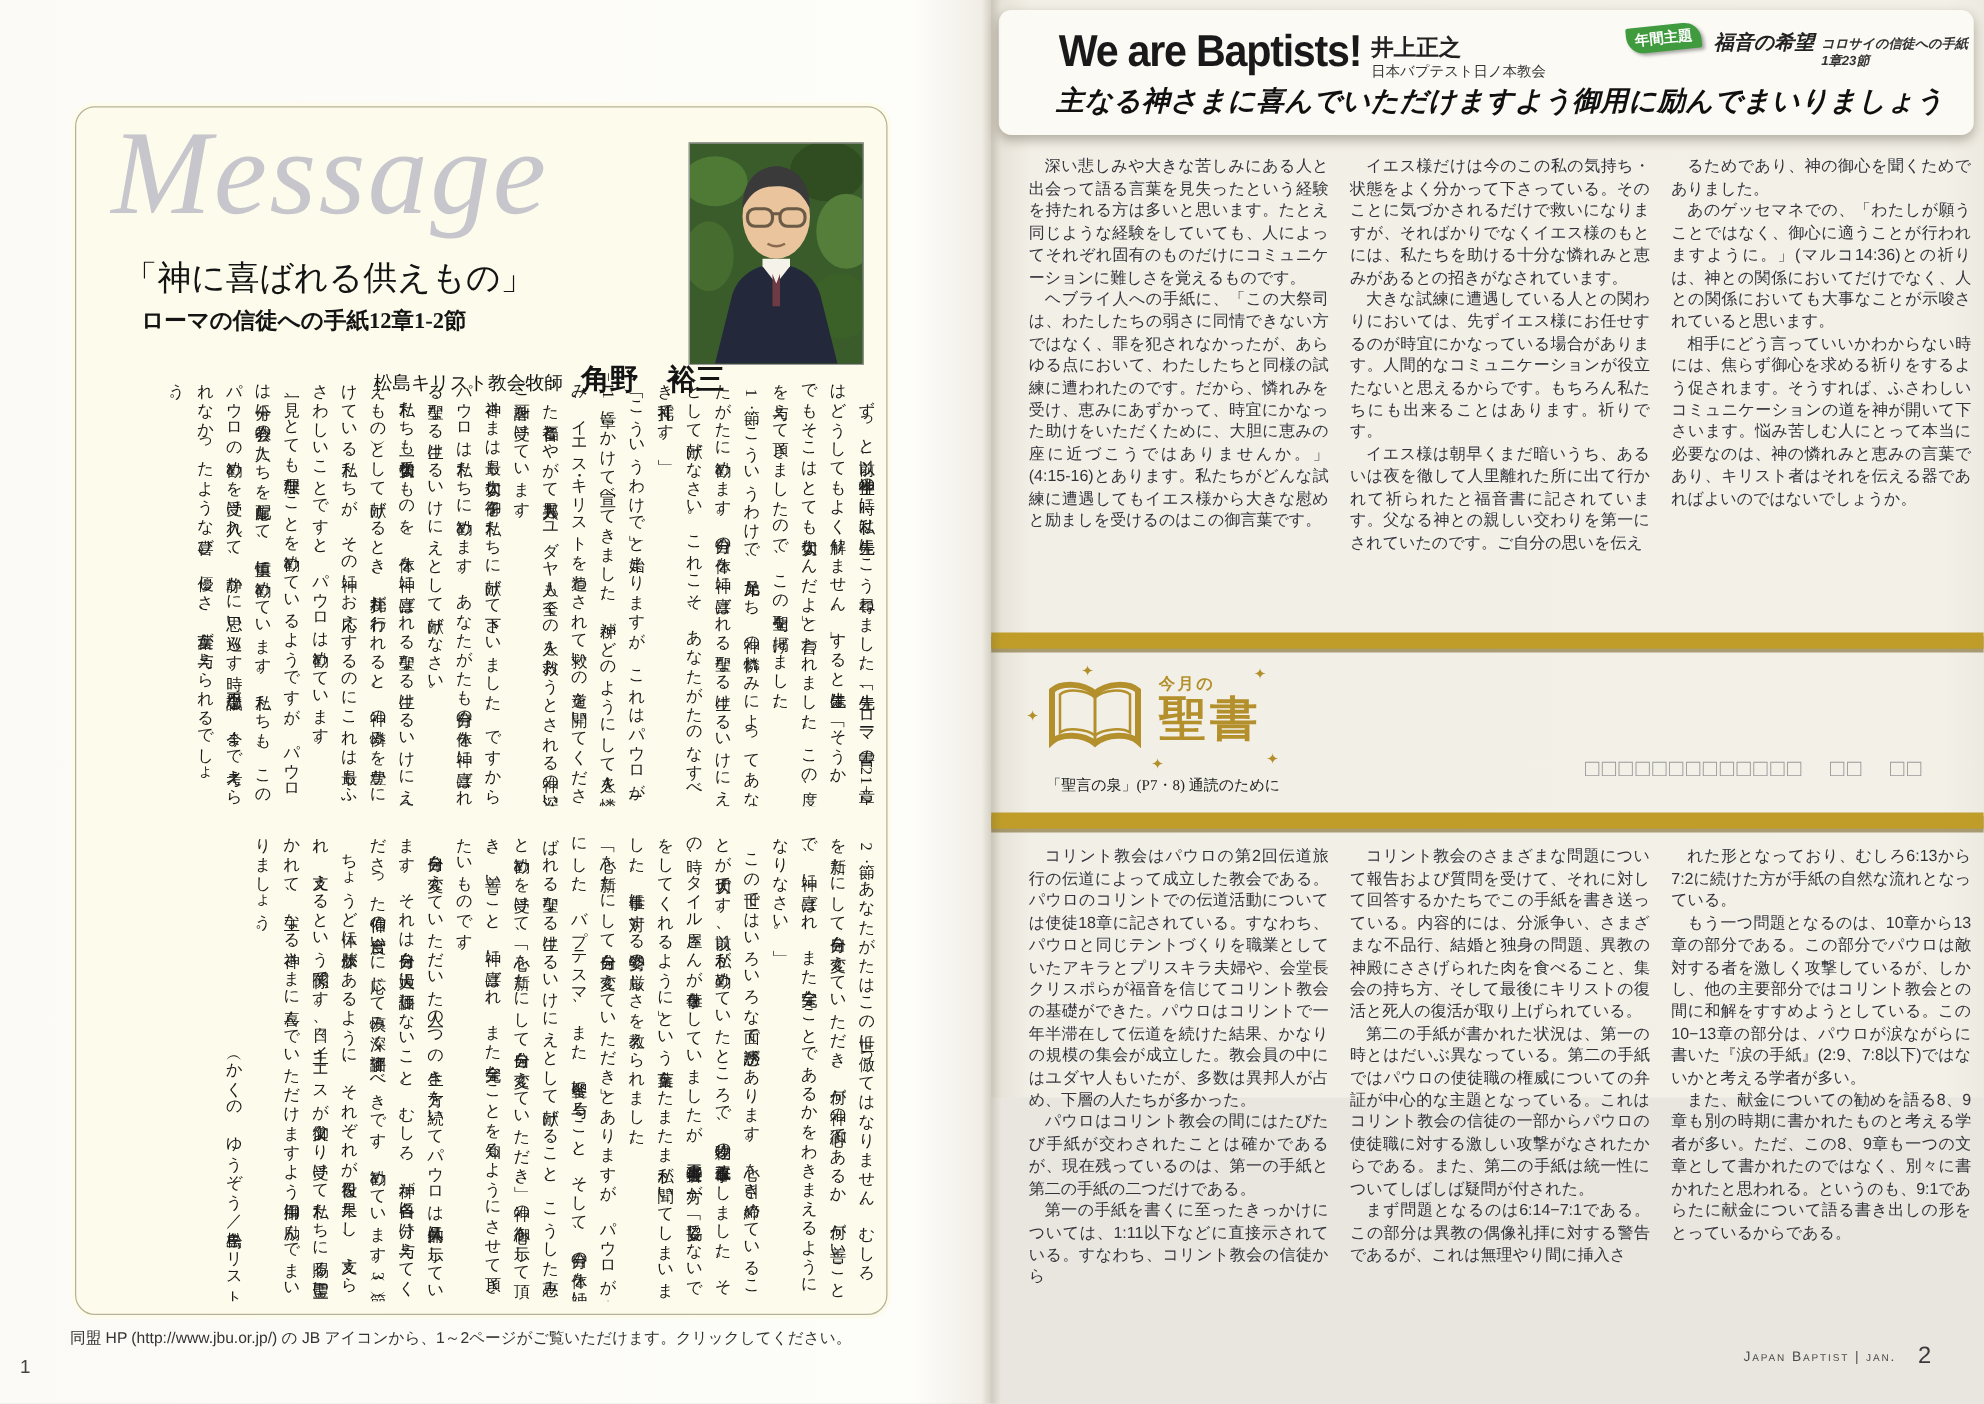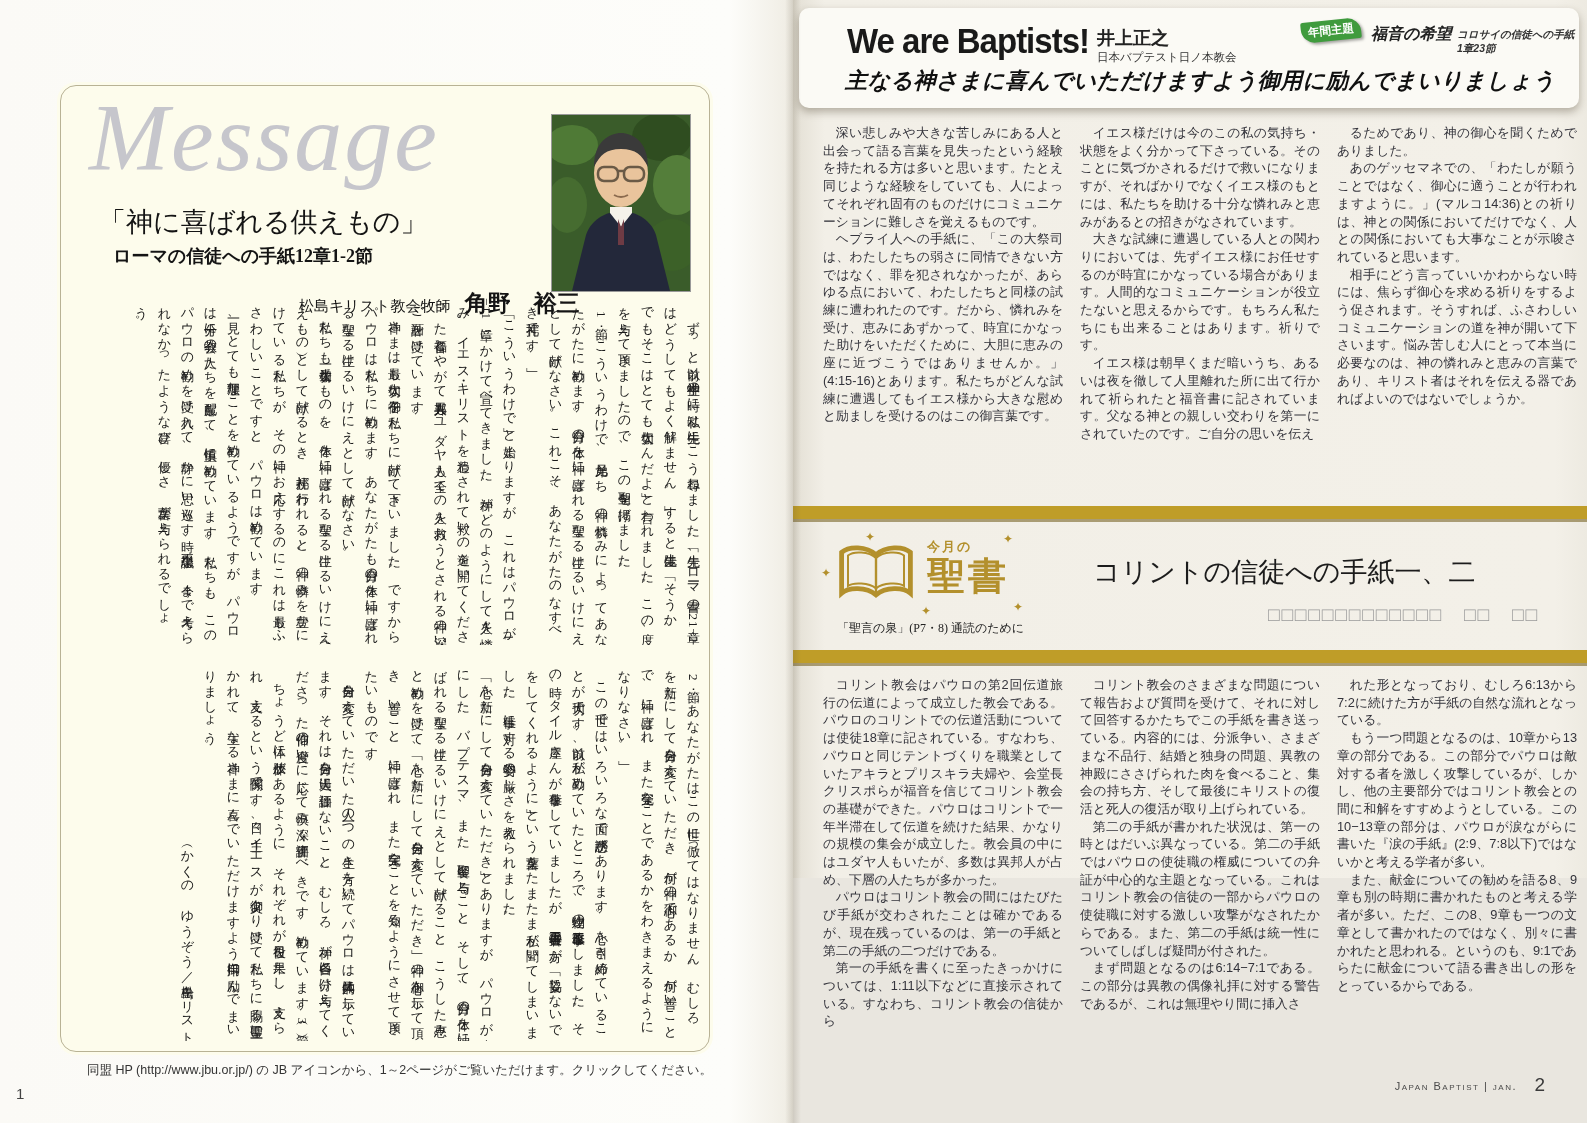--- a/index.html
+++ b/index.html
@@ -49,21 +49,21 @@
     font-family:"Liberation Serif","DejaVu Serif",serif;
     font-size:13px; line-height:23px; letter-spacing:0.55px;
     color:#1b1b1b; overflow:hidden;
   }
   .vblock1 { left:24px; top:212px; width:620px; height:347px; }
   .vblock2 { left:24px; top:575px; width:620px; height:380px; }
   .vcols { display:contents; }
   .vblock p { margin:0; text-indent:1em; }
   .vblock .sig { text-align:end; text-indent:0; }
   .foot-note {
-    position:absolute; left:56px; top:1062px; font-size:12.5px; color:#333;margin-left:31px;
+    position:absolute; left:56px; top:1062px; font-size:12.5px; color:#333;
   }
   .foot-page-left {
     position:absolute; left:16px; top:1085px; font-size:15px; color:#444;
   }
   
   .page-right {
     position:absolute; left:793px; top:0; width:794px; height:878px;
     background:linear-gradient(90deg,#e3dfd4 0%,#f2efe7 4%,#f3f0e8 96%,#edeae1 100%);
   }
   .header-card {
@@ -217,21 +217,20 @@
       <span class="sparkle sp2">✦</span>
       <span class="sparkle sp3">✦</span>
       <span class="sparkle sp4">✦</span>
       <span class="sparkle sp5">✦</span>
       <div class="logo-text">
         <span class="logo-top">今月の</span>
         <span class="logo-main">聖書</span>
       </div>
     </div>
     <div class="logo-caption">「聖言の泉」(P7・8) 通読のために</div>
-    <div class="monthly-title">コリントの信徒への手紙一、二</div>
     <div class="byline-boxes">□□□□□□□□□□□□□　□□　□□</div>
   </div>
 
   <div class="gold-bar bar2"></div>
 
   <div class="article art2">
     <div class="col">
         <p>コリント教会はパウロの第2回伝道旅行の伝道によって成立した教会である。パウロのコリントでの伝道活動については使徒18章に記されている。すなわち、パウロと同じテントづくりを職業としていたアキラとプリスキラ夫婦や、会堂長クリスポらが福音を信じてコリント教会の基礎ができた。パウロはコリントで一年半滞在して伝道を続けた結果、かなりの規模の集会が成立した。教会員の中にはユダヤ人もいたが、多数は異邦人が占め、下層の人たちが多かった。</p>
         <p>パウロはコリント教会の間にはたびたび手紙が交わされたことは確かであるが、現在残っているのは、第一の手紙と第二の手紙の二つだけである。</p>
         <p>第一の手紙を書くに至ったきっかけについては、1:11以下などに直接示されている。すなわち、コリント教会の信徒から</p>

